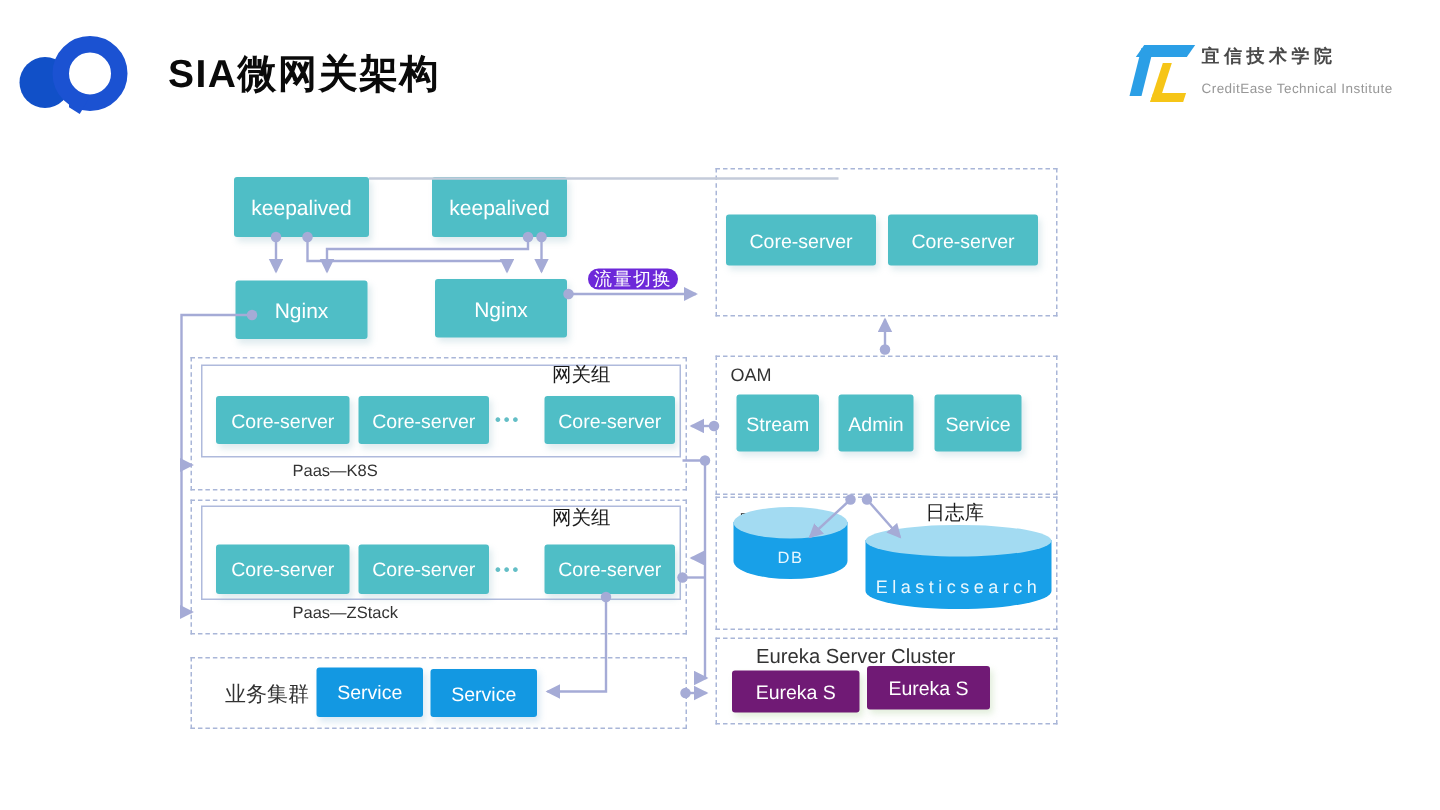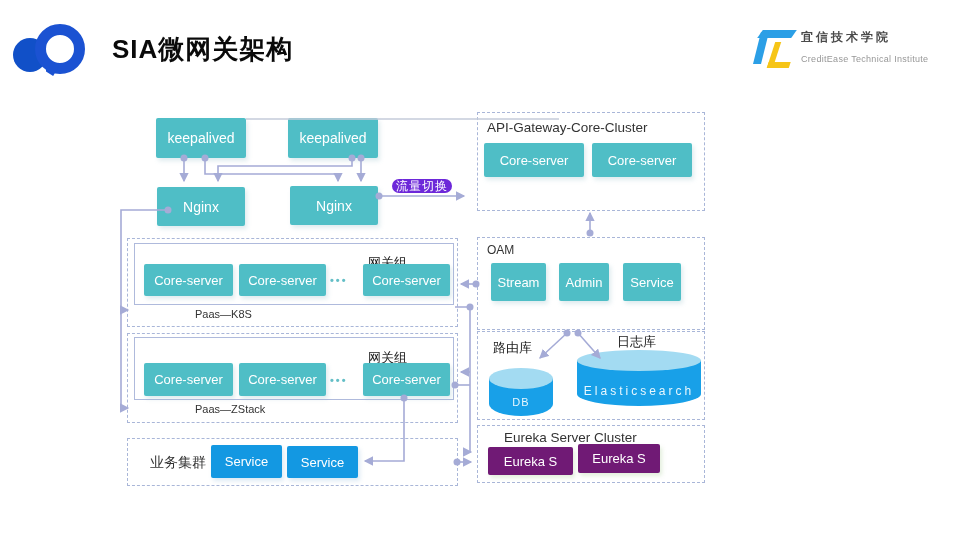--- a/index.html
+++ b/index.html
@@ -18,21 +18,21 @@
   .tc-leg{position:absolute;left:757px;top:32px;width:8px;height:32px;background:#2B9FE6;transform:skewX(-14deg);}
   .tc-c{position:absolute;left:771px;top:42px;width:16px;height:20px;border-left:6px solid #F6C517;
         border-bottom:6px solid #F6C517;transform:skewX(-18deg);}
   .org-name{position:absolute;left:801px;top:29px;font-size:12px;font-weight:600;color:#4A4A4A;letter-spacing:3px;}
   .org-sub{position:absolute;left:801px;top:54px;font-size:9px;color:#979797;letter-spacing:0.3px;}
 
   
   .panel{position:absolute;border:1.5px dashed #A9B6D8;box-sizing:border-box;}
   .panel-title{position:absolute;color:#333;white-space:nowrap;}
   .inner{position:absolute;border:1px solid #AFBADC;box-sizing:border-box;}
-  .grp-label{position:absolute;font-size:13px;color:#1a1a1a;white-space:nowrap;margin-top:13px;}
+  .grp-label{position:absolute;font-size:13px;color:#1a1a1a;white-space:nowrap;}
   .paas-label{position:absolute;font-size:11px;color:#333;white-space:nowrap;padding-left:48px;}
 
   
   .node{position:absolute;display:flex;align-items:center;justify-content:center;color:#fff;
         font-size:13px;border-radius:2px;white-space:nowrap;}
   .teal{background:#4FBEC6;box-shadow:2px 3px 4px rgba(130,180,190,.25);}
   .blue{background:#1398E2;box-shadow:2px 3px 4px rgba(120,170,210,.25);}
   .green{background:#701a75;box-shadow:2px 3px 4px rgba(160,200,140,.3);}
   .fs14{font-size:14px;}
   .dots{position:absolute;color:#63BEC6;font-size:11px;font-weight:700;letter-spacing:2px;}
@@ -60,21 +60,20 @@
   <div class="logo-tail"></div>
   <div class="page-title">SIA微网关架构</div>
 
   <div class="tc-bar"></div>
   <div class="tc-leg"></div>
   <div class="tc-c"></div>
   <div class="org-name">宜信技术学院</div>
   <div class="org-sub">CreditEase Technical Institute</div>
 
   <div class="panel" style="left:477px;top:112px;width:228px;height:99px;"></div>
-  <div class="panel-title" style="left:487px;top:120px;font-size:13.5px;">API-Gateway-Core-Cluster</div>
 
   <div class="panel" style="left:477px;top:237px;width:228px;height:93px;"></div>
   <div class="panel-title" style="left:487px;top:243px;font-size:12px;">OAM</div>
 
   <div class="panel" style="left:477px;top:331px;width:228px;height:89px;"></div>
 
   <div class="panel" style="left:477px;top:425px;width:228px;height:58px;"></div>
   <div class="panel-title" style="left:487px;top:430px;font-size:13.5px;margin-left:17px;">Eureka Server Cluster</div>
 
   <div class="panel" style="left:127px;top:238px;width:331px;height:89px;"></div>
@@ -112,21 +111,21 @@
   <div class="node teal" style="left:559px;top:263px;width:50px;height:38px;">Admin</div>
   <div class="node teal" style="left:623px;top:263px;width:58px;height:38px;">Service</div>
 
   <div class="node blue" style="left:211px;top:445px;width:71px;height:33px;">Service</div>
   <div class="node blue" style="left:287px;top:446px;width:71px;height:32px;">Service</div>
 
   <div class="node green" style="left:488px;top:447px;width:85px;height:28px;">Eureka S</div>
   <div class="node green" style="left:578px;top:444px;width:82px;height:29px;">Eureka S</div>
 
   <div class="cap" style="left:493px;top:339px;">路由库</div>
-  <div class="cyl" style="left:489px;top:368px;width:64px;height:48px;">
+  <div class="cyl" style="left:489px;top:338px;width:76px;height:48px;">
     <div class="cbody"></div>
     <div class="ctop"></div>
     <div class="clabel" style="font-size:11px;letter-spacing:1px;">DB</div>
   </div>
 
   <div class="cap" style="left:617px;top:333px;">日志库</div>
   <div class="cyl" style="left:577px;top:350px;width:124px;height:56px;">
     <div class="cbody"></div>
     <div class="ctop"></div>
     <div class="clabel" style="font-size:12px;letter-spacing:3px;">Elasticsearch</div>

